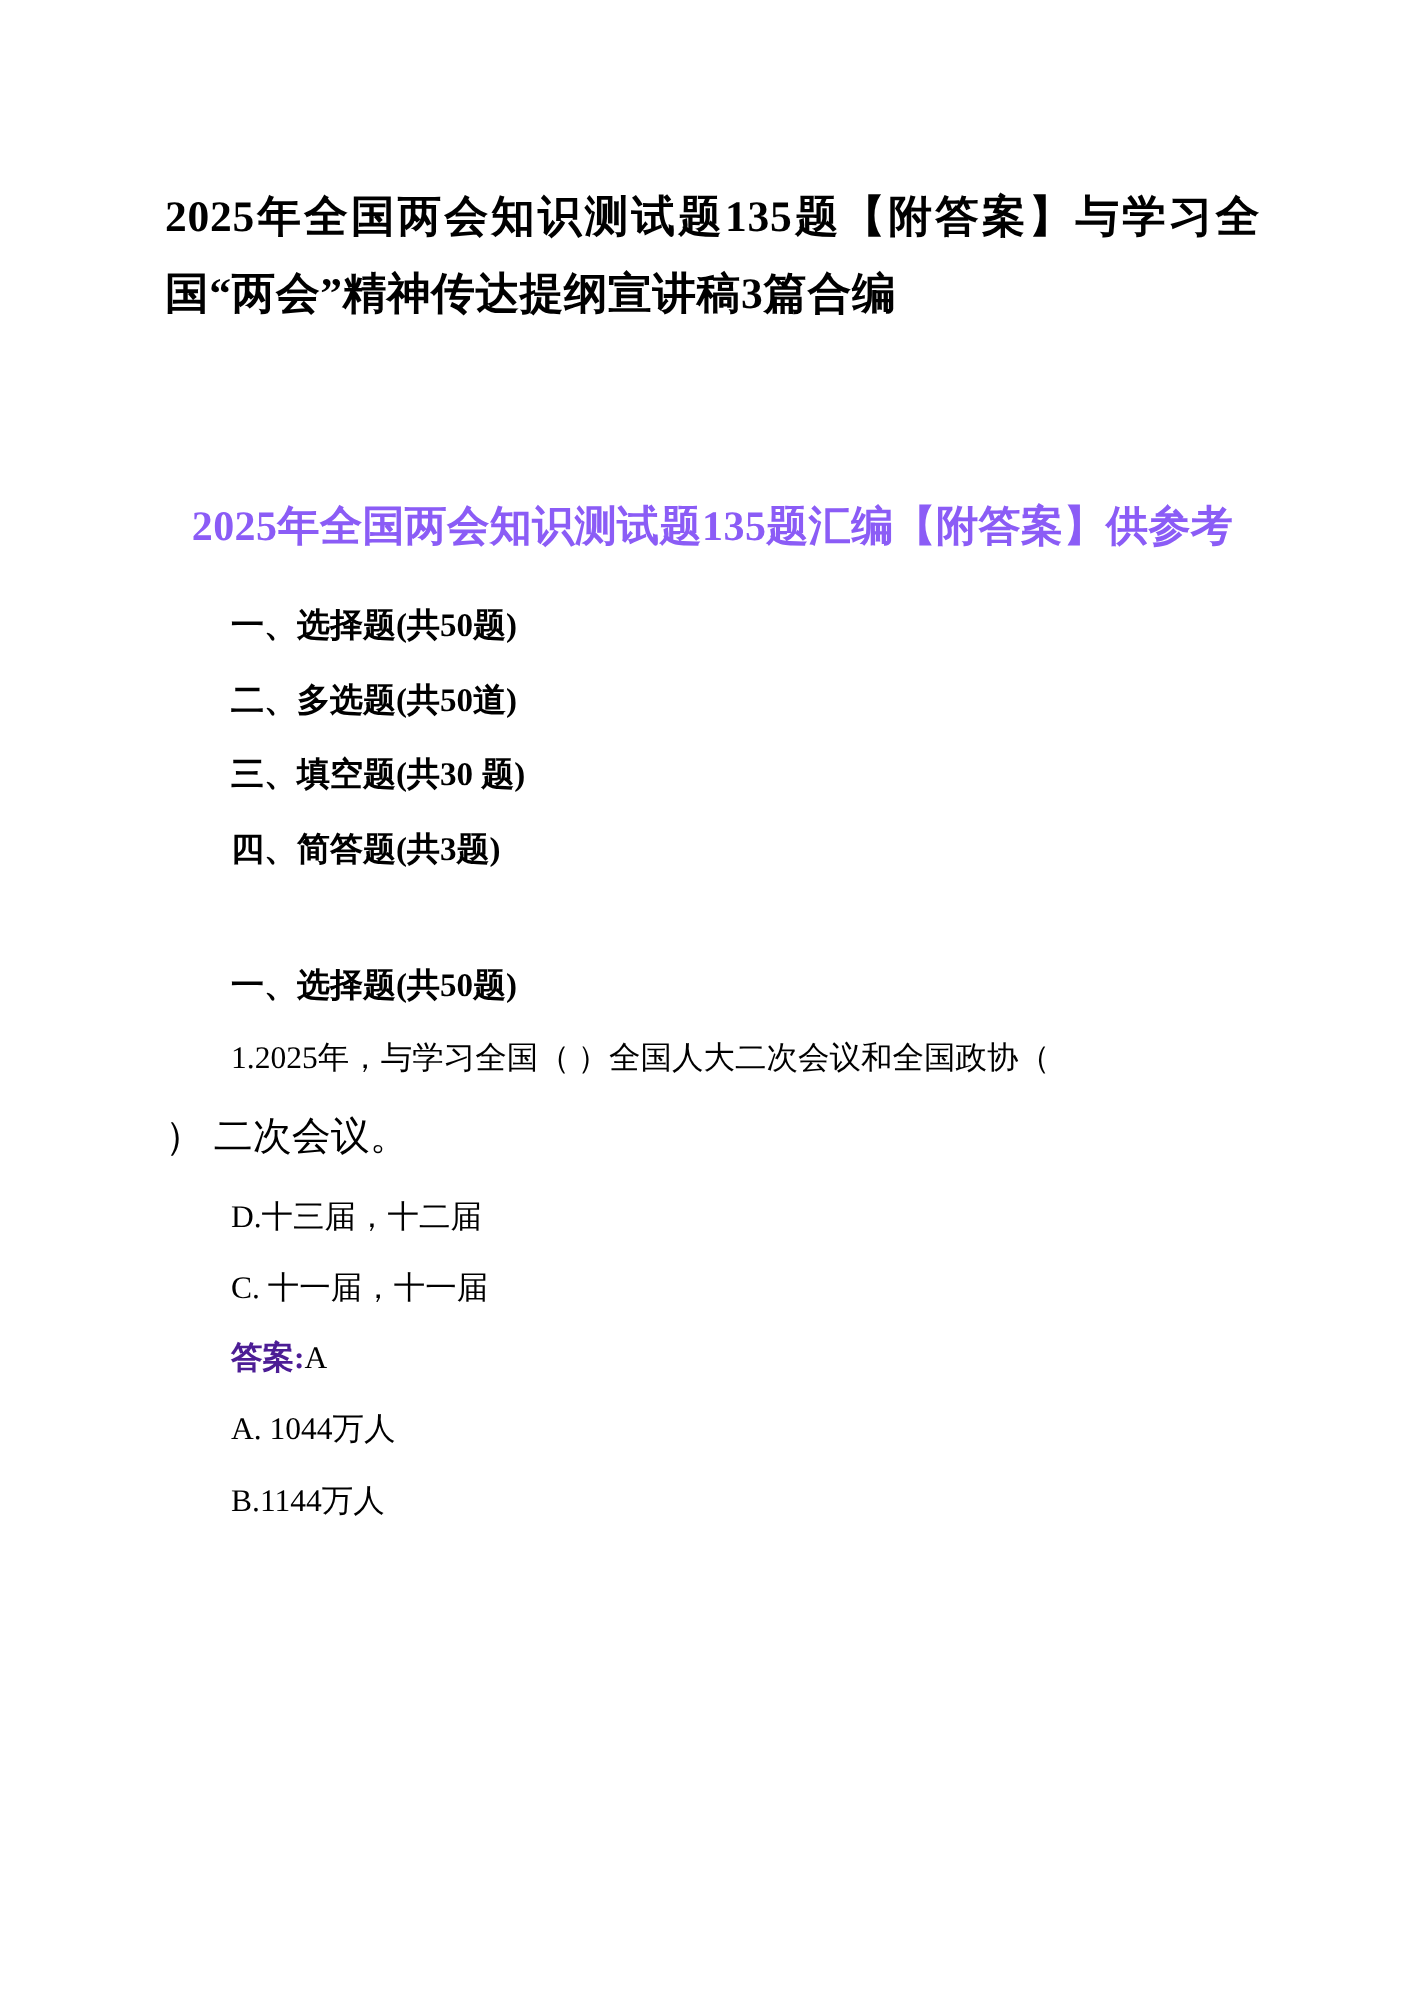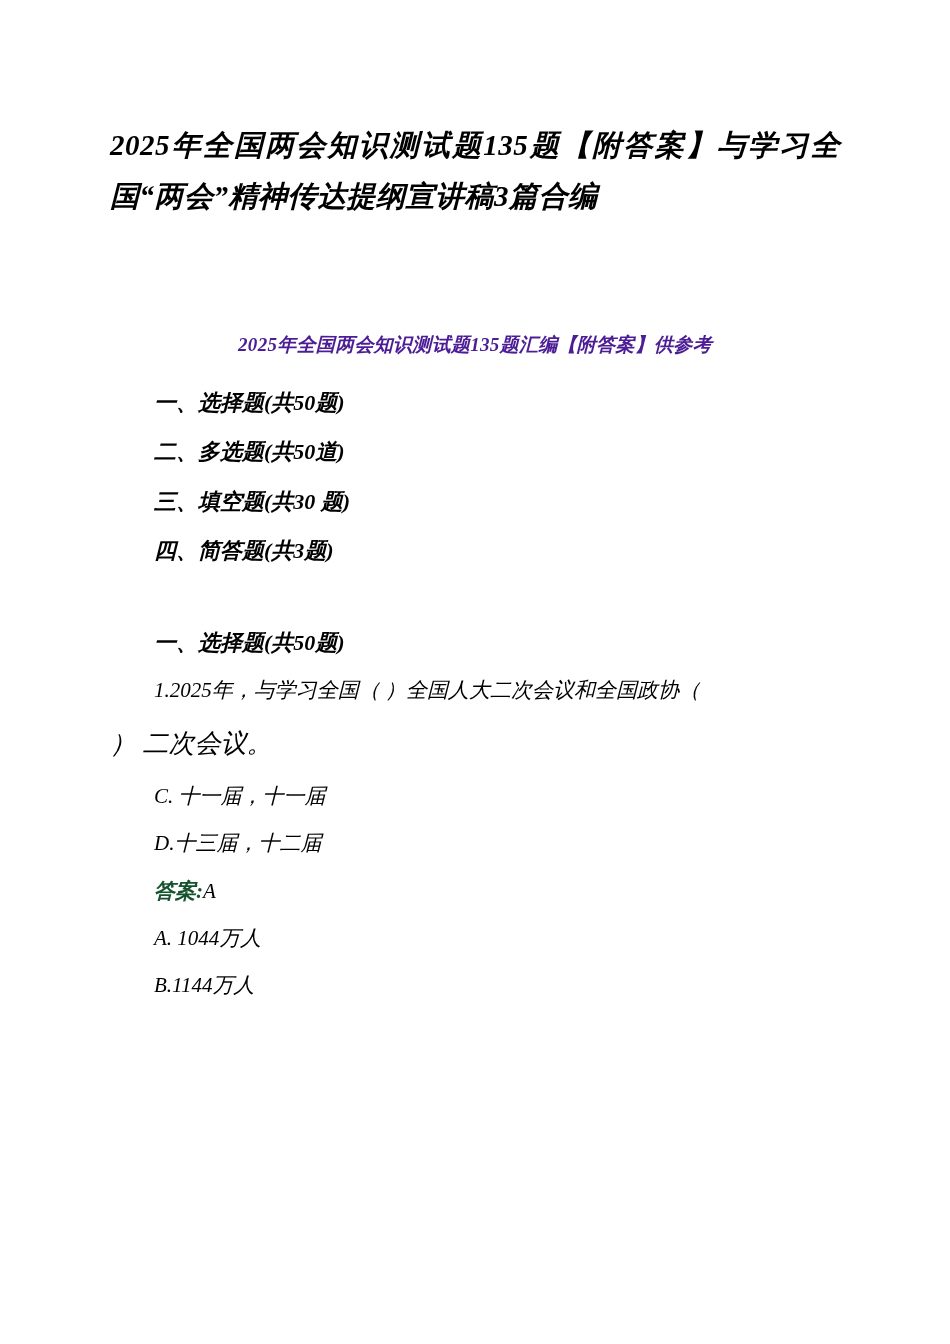--- a/index.html
+++ b/index.html
@@ -13,37 +13,36 @@
     font-family: "Liberation Serif", "DejaVu Serif", serif;
     color: #000000;
     overflow: hidden;
   }
   .page {
     position: relative;
     width: 950px;
     height: 1344px;
     box-sizing: border-box;
     padding: 120px 110px 0 110px;
-    font-style: italic;
   }
   .doc-title {
     font-family: "Liberation Serif", "DejaVu Serif", serif;
     font-size: 29px;
     font-weight: bold;
     line-height: 1.75;
     text-align: justify;
     text-justify: inter-ideograph;
     margin: 0 0 0 0;
     letter-spacing: 0.5px;
   }
   .spacer-1 { height: 108px; }
   .section-heading {
-    color: #4c1d95;
+    color: #8b5cf6;
     font-weight: bold;
-    font-size: 19px;
+    font-size: 28px;
     text-align: center;
     line-height: 1.6;
     margin: 0 0 18px 0;
     letter-spacing: 0.3px;
   }
   .toc-item {
     font-size: 22px;
     font-weight: bold;
     line-height: 2.25;
     margin: 0;
@@ -77,21 +76,21 @@
     margin: 0;
     text-indent: 44px;
   }
   .answer {
     font-size: 21px;
     line-height: 2.25;
     margin: 0;
     text-indent: 44px;
   }
   .answer .ans-label {
-    color: #14532d;
+    color: #4c1d95;
     font-weight: bold;
   }
   .answer .ans-value {
     color: #000000;
   }
 </style>
 </head>
 <body>
 
 <div class="page">
@@ -106,20 +105,20 @@
   <p class="toc-item">二、多选题(共50道)</p>
   <p class="toc-item">三、填空题(共30 题)</p>
   <p class="toc-item">四、简答题(共3题)</p>
 
   <div class="spacer-2"></div>
 
   <p class="q-heading">一、选择题(共50题)</p>
 
   <p class="para">1.2025年，与学习全国（          ）全国人大二次会议和全国政协（</p>
   <p class="para-cont">）  二次会议。</p>
+  <p class="option">D.十三届，十二届</p>
   <p class="option">C.  十一届，十一届</p>
-  <p class="option">D.十三届，十二届</p>
   <p class="answer"><span class="ans-label">答案:</span><span class="ans-value">A</span></p>
 
   <p class="option">A.  1044万人</p>
   <p class="option">B.1144万人</p>
 
 </div>
 
 </body></html>

